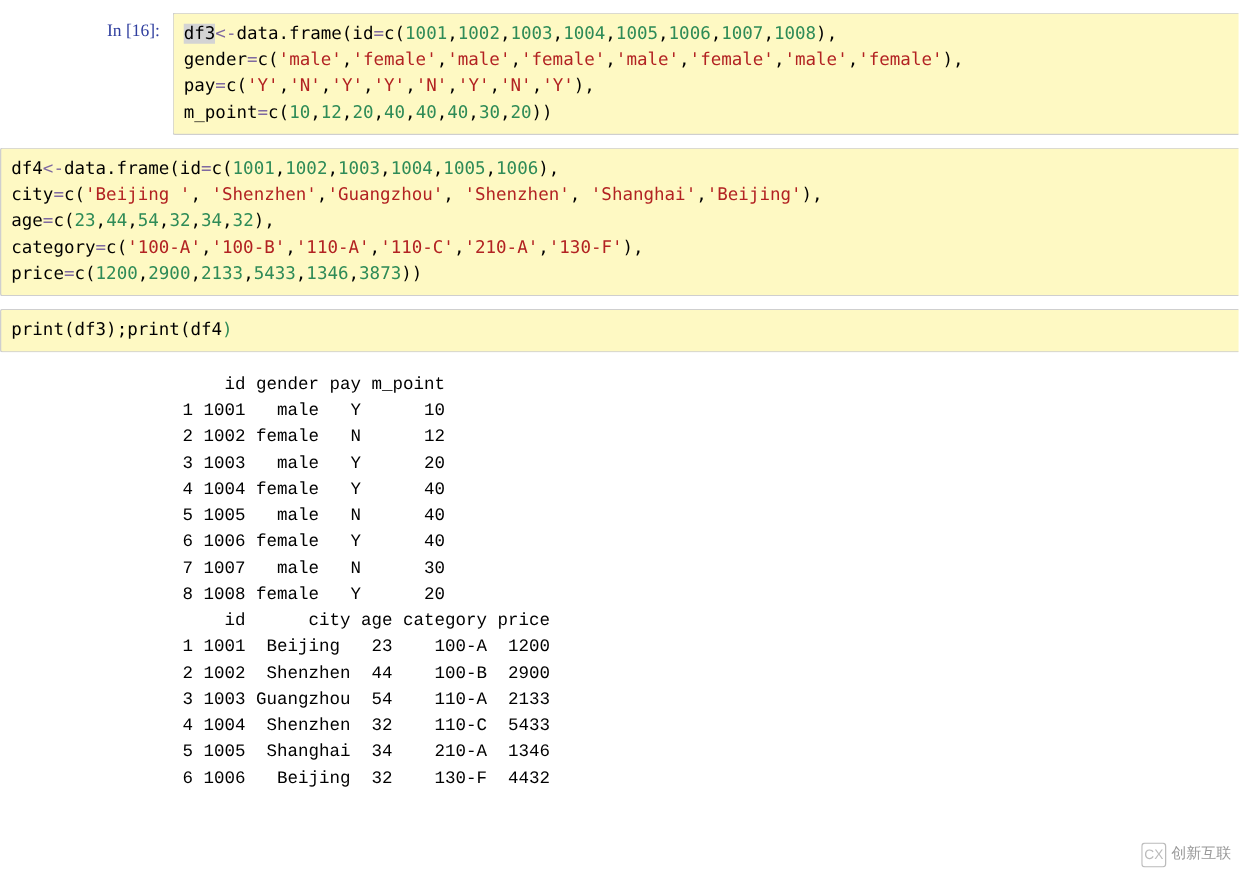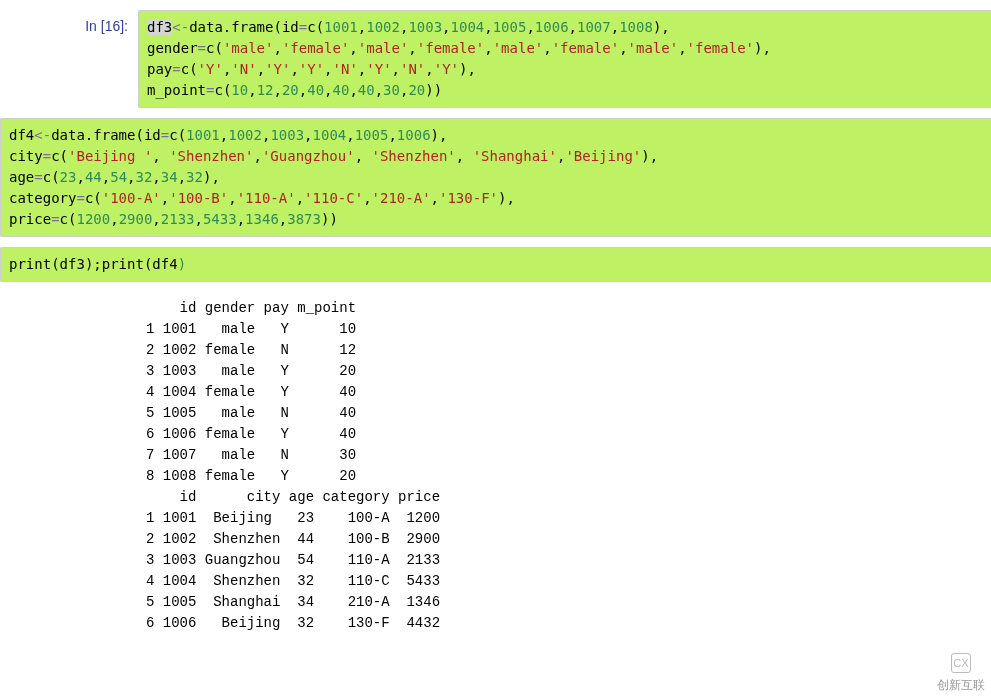--- a/index.html
+++ b/index.html
@@ -17,29 +17,29 @@
   .cell {
     display: flex;
     align-items: flex-start;
     margin-bottom: 10px;
   }
   .prompt {
     flex: 0 0 128px;
     text-align: right;
     padding: 8px 10px 0 0;
     color: #303F9F;
-    font-family: Liberation Sans, sans-serif;
+    font-family: Liberation Serif, serif;
     font-size: 14px;
   }
   .input-area {
     flex: 1;
     border: 1px solid #cfcfcf;
     border-right: none;
     border-radius: 2px 0 0 2px;
-    background: #bef264;
+    background: #fef9c3;
     padding: 6px 8px;
     font-family: 'DejaVu Sans Mono', 'Menlo', 'Consolas', monospace;
     font-size: 14px;
     line-height: 1.5;
     white-space: pre;
     overflow: hidden;
   }
   .output-area {
     flex: 1;
     padding: 6px 8px 0 8px;
@@ -54,23 +54,21 @@
   .num { color: #2e8b57; }
   .str { color: #b22222; }
   .watermark {
     position: fixed;
     right: 6px;
     bottom: 6px;
     font-size: 12px;
     color: #999;
     font-family: sans-serif;
     display: flex;
-    align-items: center;
     gap: 4px;
-    flex-direction: column;
   }
   .watermark .logo {
     width: 18px; height: 18px;
     border: 1px solid #bbb;
     border-radius: 3px;
     display: inline-flex;
     align-items: center;
     justify-content: center;
     color: #bbb;
     font-size: 11px;

